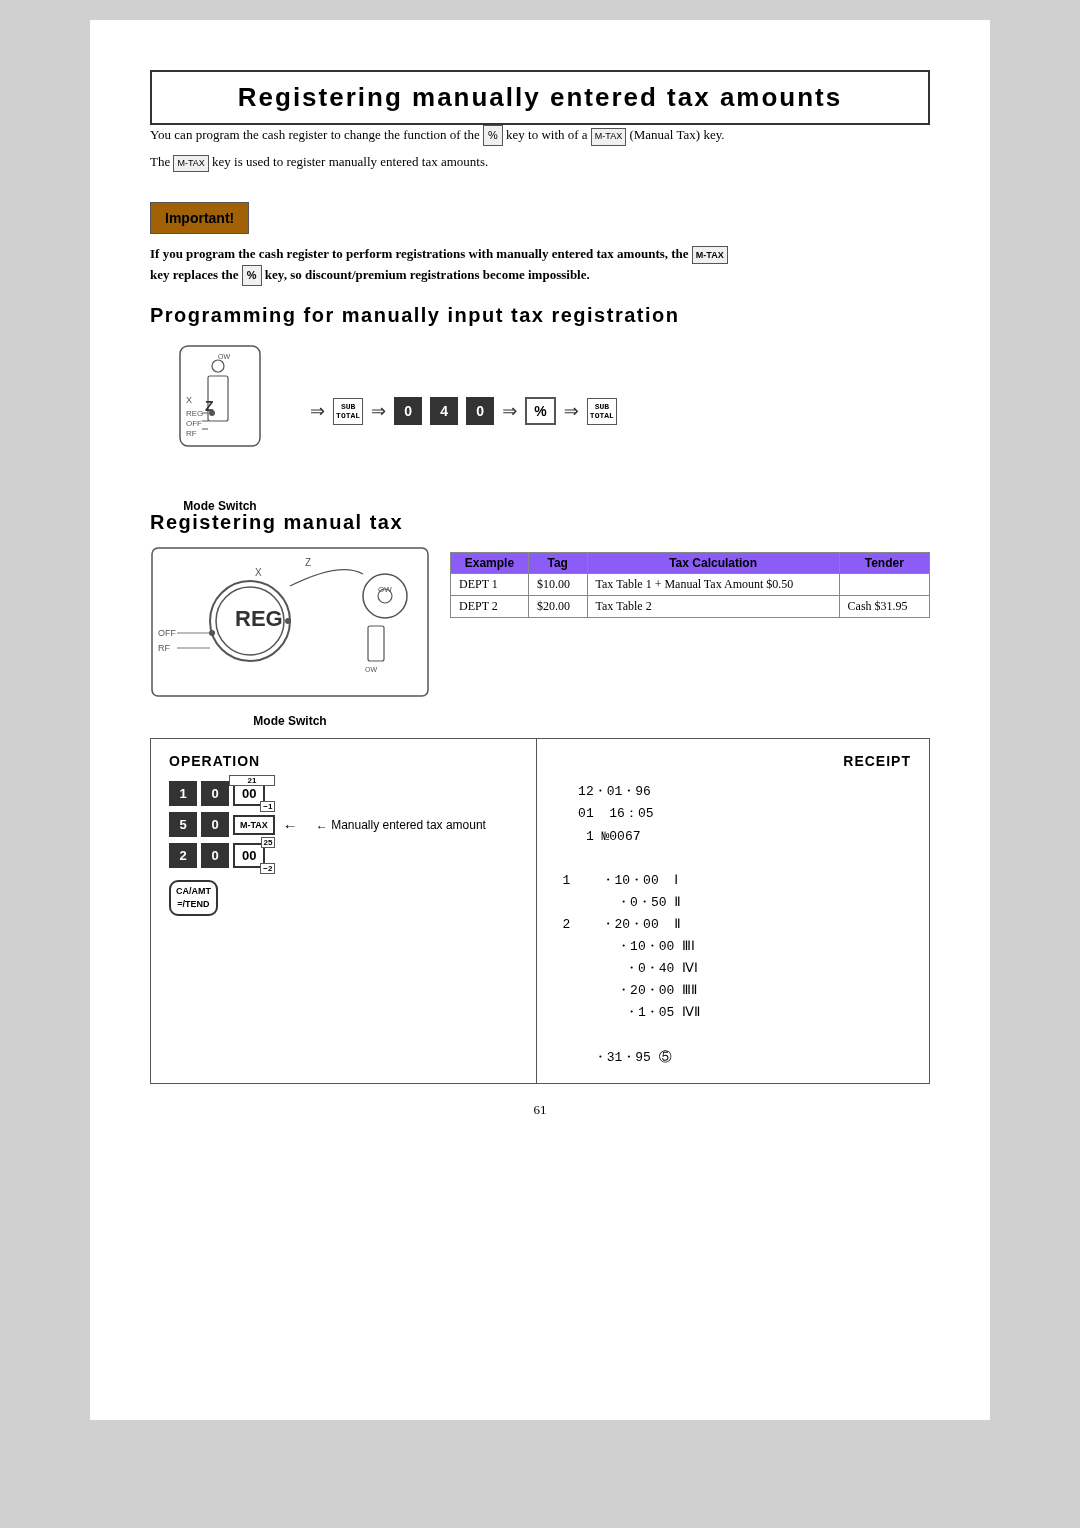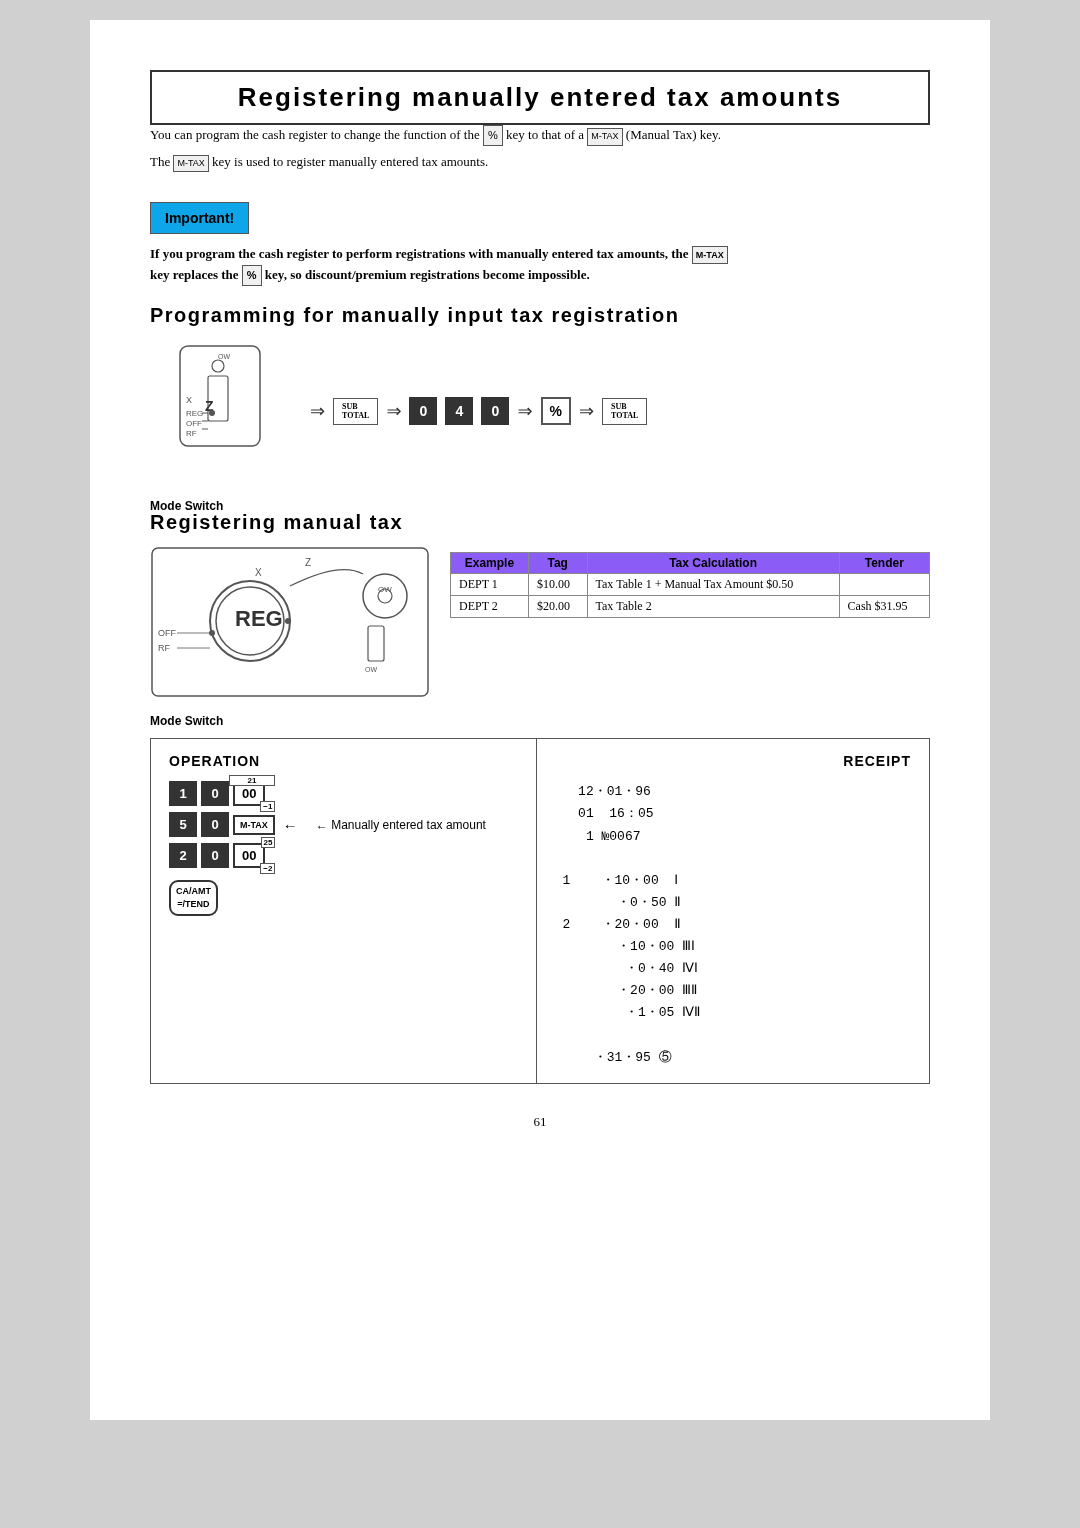--- a/index.html
+++ b/index.html
@@ -40,21 +40,21 @@
     .key-box {
       border: 1.5px solid #555;
       padding: 1px 4px;
       font-size: 11px;
       font-family: Arial, sans-serif;
       display: inline-block;
       background: #f0f0f0;
     }
     .important-box {
       border: 1.5px solid #555;
-      background: #0ea5e9;
+      background: #a16207;
       padding: 6px 14px;
       margin: 16px 0 10px 0;
       display: inline-block;
     }
     .important-box span {
       font-weight: bold;
       font-size: 14px;
       font-family: Arial, sans-serif;
     }
     .important-text {
@@ -103,23 +103,24 @@
       font-family: Arial, sans-serif;
       min-width: 28px;
       text-align: center;
     }
     .seq-key.dark {
       background: #333;
       color: #fff;
     }
     .sub-total-key {
       border: 1.5px solid #555;
-      padding: 3px 8px;
+      padding: 3px 2px;
       font-size: 9px;
-      font-family: Liberation Serif, serif;
+      text-align: center;
+      font-family: Liberation Mono, monospace;
       line-height: 1.2;
     }
     .percent-key {
       border: 2px solid #555;
       padding: 4px 7px;
       font-size: 14px;
       font-family: Arial, sans-serif;
       font-weight: bold;
     }
     
@@ -127,20 +128,21 @@
       font-size: 20px;
       font-weight: bold;
       letter-spacing: 1.5px;
       margin-bottom: 12px;
       font-family: Arial, sans-serif;
     }
     .mode-switch-label {
       font-size: 12px;
       font-weight: bold;
       font-family: Arial, sans-serif;
+      text-align: center;
       margin-top: 4px;
     }
     table.example-table {
       width: 100%;
       border-collapse: collapse;
       font-size: 12px;
     }
     table.example-table th {
       border: 1px solid #888;
       padding: 3px 8px;
@@ -222,38 +224,38 @@
     .receipt-content {
       font-family: Liberation Mono, monospace;
       font-size: 13px;
       line-height: 1.7;
       white-space: pre;
     }
     
     .page-num {
       text-align: center;
       font-size: 13px;
-      margin-top: 30px;
+      margin-top: 18px;
     }
   </style>
 </head>
 <body>
 
 <div class="page">
 
   
   <div class="main-title">
     <h1>Registering manually entered tax amounts</h1>
   </div>
 
   
   <p class="intro-text">
     <span>You can program the cash register to change the function of the</span>
     <span class="key-box"> % </span>
-    <span>key to that of a</span>
+    <span>key to with of a</span>
     <span class="key-box" style="font-size:9px;padding:1px 3px;"> M-TAX </span>
     <span>(Manual Tax) key.</span>
   </p>
   <p class="intro-text">
     <span>The</span>
     <span class="key-box" style="font-size:9px;padding:1px 3px;"> M-TAX </span>
     <span>key is used to register manually entered tax amounts.</span>
   </p>
 
   

